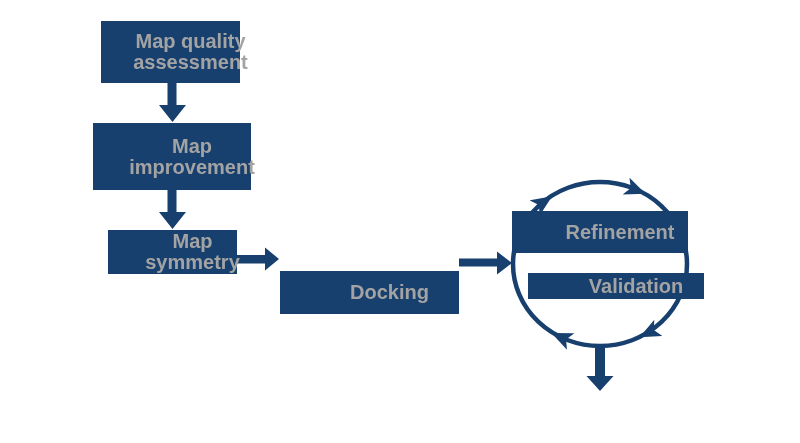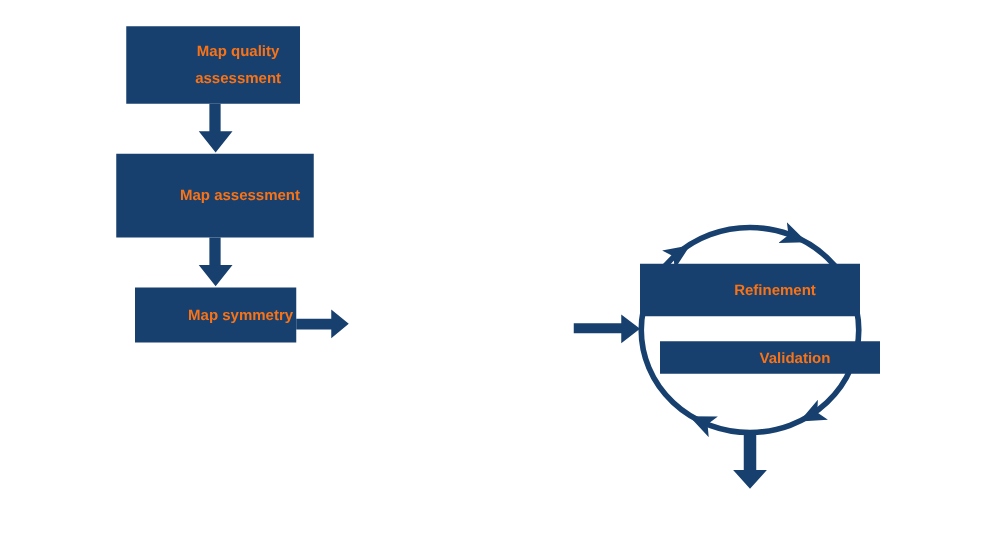--- a/index.html
+++ b/index.html
@@ -12,27 +12,27 @@
     overflow: hidden;
   }
   #arrow-layer {
     position: absolute;
     left: 0; top: 0;
     width: 800px; height: 443px;
   }
   .box {
     position: absolute;
     background: #17406F;
-    color: #f97316;
+    color: #a3a3a3;
     display: flex;
     align-items: center;
     justify-content: center;
     text-align: center;
     font-weight: 700;
-    font-size: 12px;
+    font-size: 20px;
     line-height: 21px;
     box-sizing: border-box;
     padding-left: 40px;
   }
   .box span { display: block; }
   .narrow span { max-width: 100px; }
   .wrap2 span { max-width: 136px; }
 </style>
 </head>
 <body>
@@ -57,28 +57,31 @@
     <polygon fill="#17406F" points="237,255 265,255 265,247.5 279,259 265,270.5 265,263.5 237,263.5"></polygon>
     <polygon fill="#17406F" points="459,258.5 497,258.5 497,251.5 512,263 497,274.5 497,266.5 459,266.5"></polygon>
     <polygon fill="#17406F" points="595,344 605,344 605,376 613.5,376 600,391 586.5,376 595,376"></polygon>
   </svg>
 
   <div class="box wrap2" style="left:101px; top:21px; width:139px; height:62px;">
     <span>Map quality assessment</span>
   </div>
 
   <div class="box" style="left:93px; top:123px; width:158px; height:67px;">
-    <span>Map assessment</span>
+    <span>Map improvement</span>
   </div>
 
   <div class="box narrow" style="left:108px; top:230px; width:129px; height:44px;">
     <span>Map symmetry</span>
   </div>
 
 
+  <div class="box" style="left:280px; top:271px; width:179px; height:43px;">
+    <span>Docking</span>
+  </div>
 
   <div class="box" style="left:512px; top:211px; width:176px; height:42px;">
     <span>Refinement</span>
   </div>
 
   <div class="box" style="left:528px; top:273px; width:176px; height:26px;">
     <span>Validation</span>
   </div>
 
 

